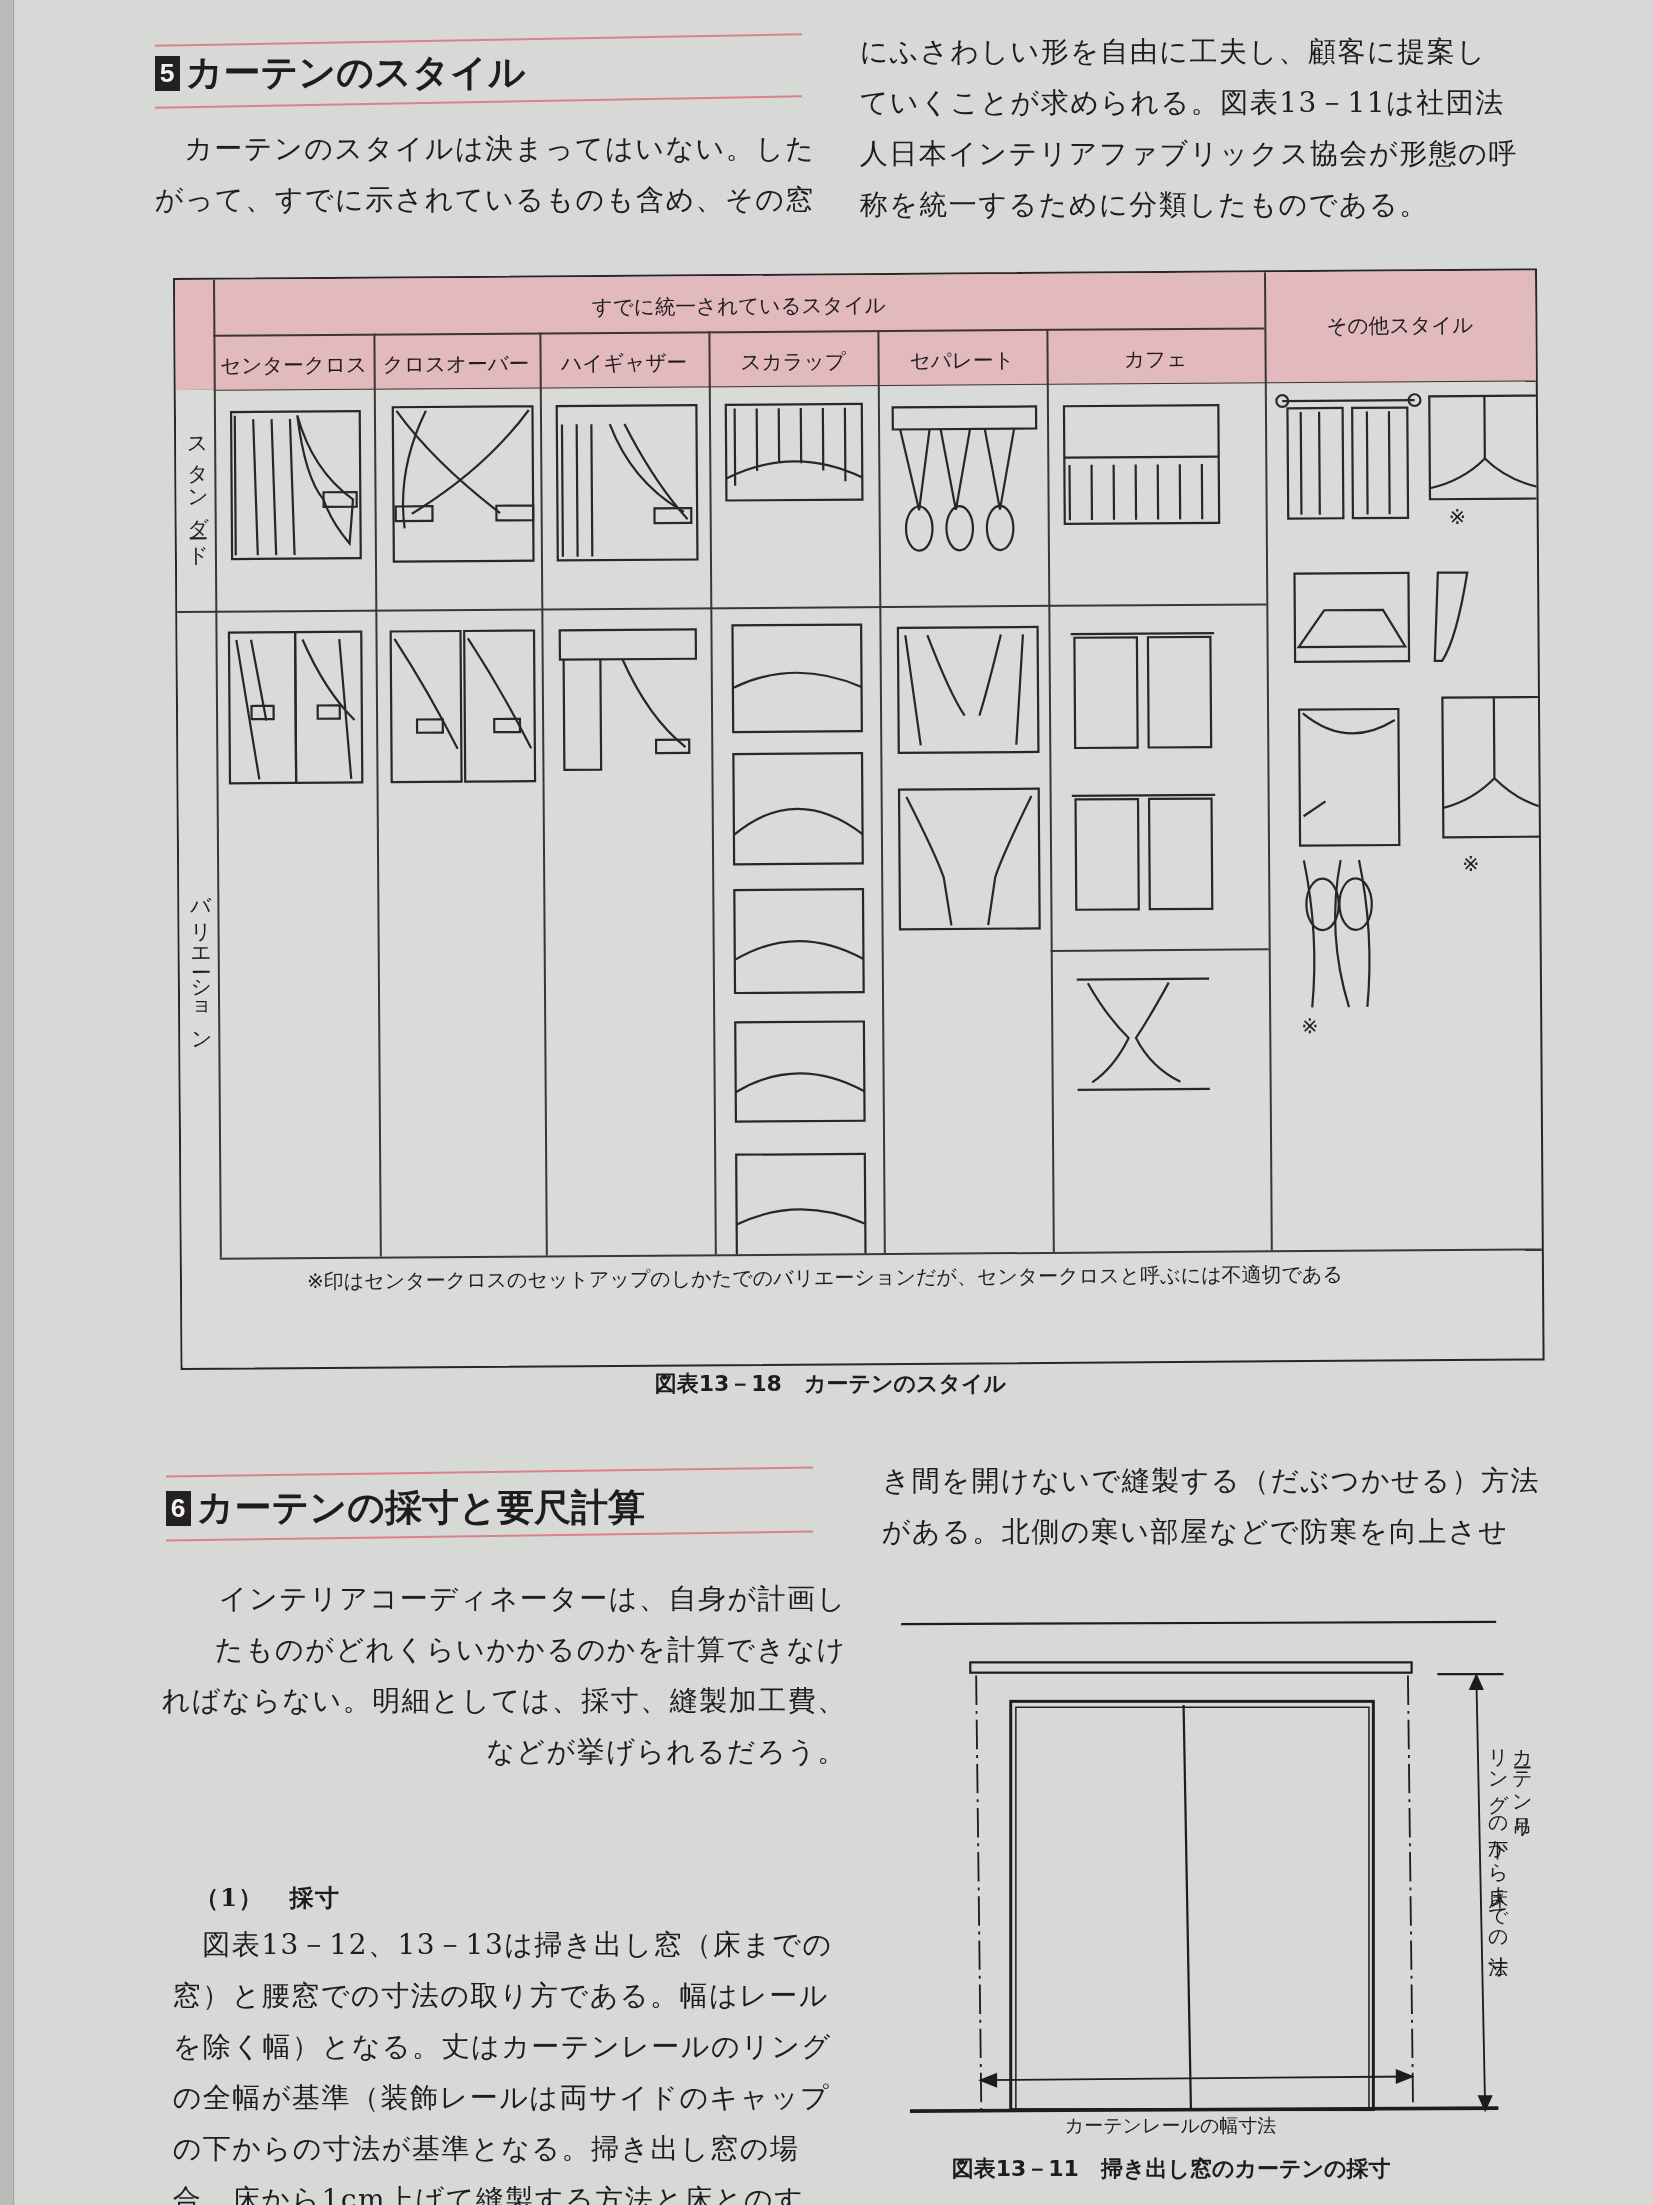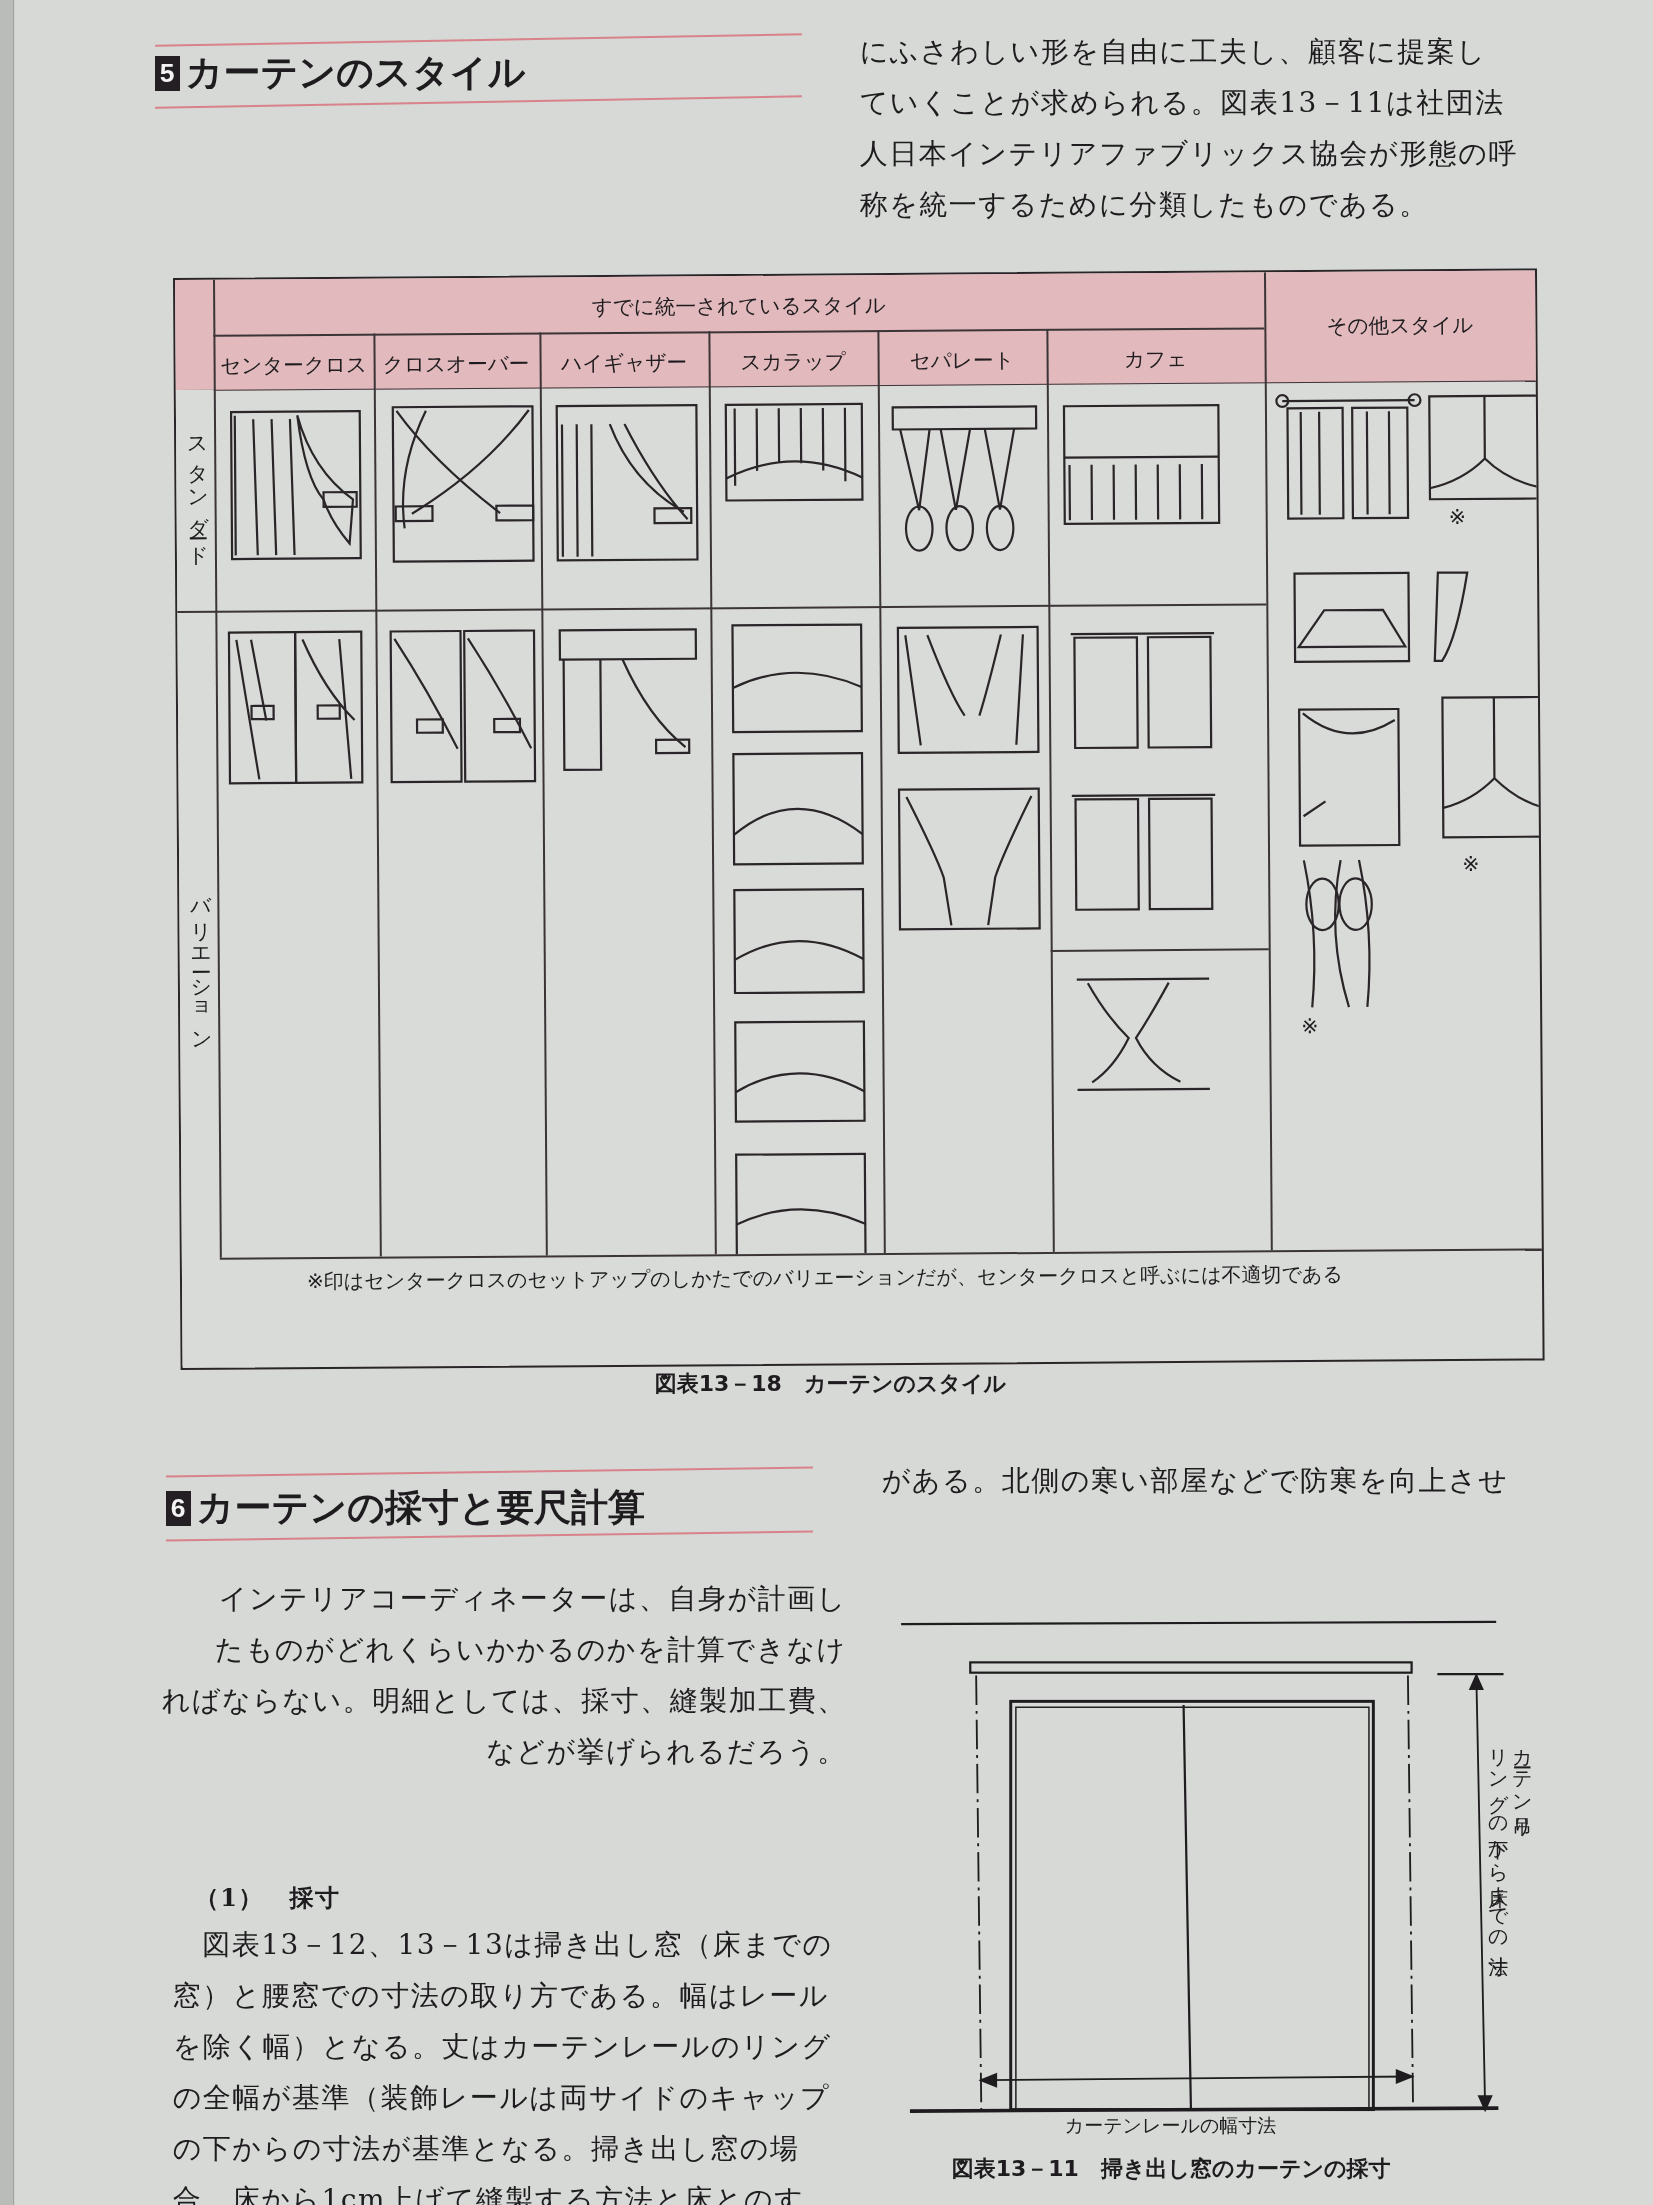--- a/index.html
+++ b/index.html
@@ -41,20 +41,24 @@
 
   <div class="sec-head" style="left:140px; top:35px; width:647px; height:74px;">
     <div class="rule" style="top:3.7px; width:647px; transform:rotate(-1deg);"></div>
     <div class="title" style="top:13.2px;">
       <span class="num-badge">5</span>
       <span>カーテンのスタイル</span>
     </div>
     <div class="rule" style="top:66px; width:647px; transform:rotate(-1deg);"></div>
   </div>
 
+  <div class="para" style="left:140px; top:123px;">
+    <p>　カーテンのスタイルは決まってはいない。した</p>
+    <p>がって、すでに示されているものも含め、その窓</p>
+  </div>
 
   <div class="para" style="left:845px; top:26px;">
     <p>にふさわしい形を自由に工夫し、顧客に提案し</p>
     <p>ていくことが求められる。図表13－11は社団法</p>
     <p>人日本インテリアファブリックス協会が形態の呼</p>
     <p>称を統一するために分類したものである。</p>
   </div>
 
   <div class="tbl">
     <div class="hdr"></div>
@@ -231,20 +235,21 @@
   <div class="para" style="left:158px; top:1919px;">
     <p>　図表13－12、13－13は掃き出し窓（床までの</p>
     <p>窓）と腰窓での寸法の取り方である。幅はレール</p>
     <p>を除く幅）となる。丈はカーテンレールのリング</p>
     <p>の全幅が基準（装飾レールは両サイドのキャップ</p>
     <p>の下からの寸法が基準となる。掃き出し窓の場</p>
     <p>合、床から1cm上げて縫製する方法と床とのす</p>
   </div>
 
   <div class="para" style="left:867px; top:1455px;">
+    <p>き間を開けないで縫製する（だぶつかせる）方法</p>
     <p>がある。北側の寒い部屋などで防寒を向上させ</p>
   </div>
 
   <svg class="drawing" width="662" height="515" style="left:867px; top:1602px;" viewBox="0 0 900 700" fill="none" stroke="#1e1c1e" stroke-width="3">
     <line x1="26" y1="30" x2="835" y2="27"></line>
     <rect x="120" y="82" width="600" height="14"></rect>
     <path d="M128 100 L135 690 M715 100 L722 690" stroke-dasharray="40 8 4 8" stroke-width="2.5"></path>
     <rect x="175" y="135" width="493" height="555" stroke-width="4"></rect>
     <rect x="182" y="143" width="480" height="547" stroke-width="2"></rect>
     <line x1="410" y1="140" x2="420" y2="690"></line>

